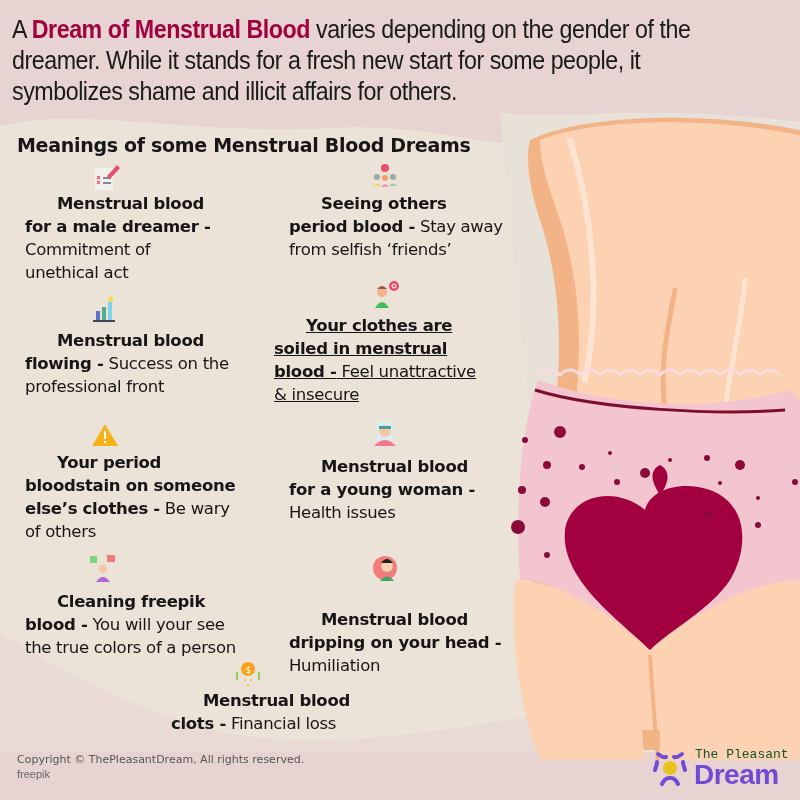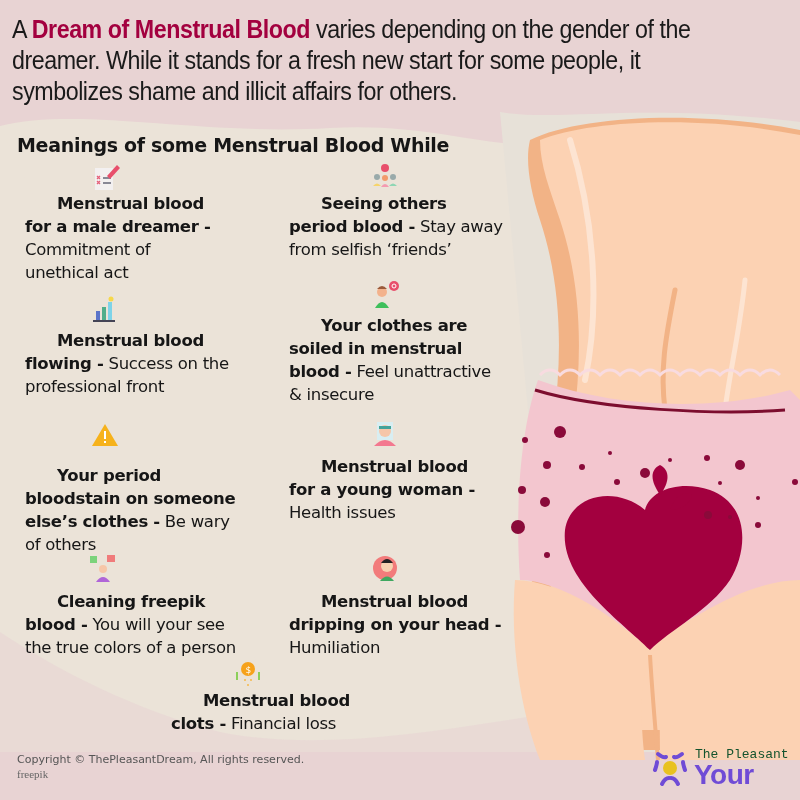--- a/index.html
+++ b/index.html
@@ -6,21 +6,21 @@
   body{width:800px;height:800px;overflow:hidden;background:#e8d3d3;position:relative;font-family:"Liberation Sans","DejaVu Sans",sans-serif;color:#161616;}
   .intro{position:absolute;left:12px;top:14px;width:780px;font-size:25px;line-height:31px;letter-spacing:-0.5px;color:#1a1a1a;font-family:"Liberation Sans",sans-serif;transform:scaleX(0.93);transform-origin:left top;}
   .intro .hl{color:#a3003f;font-weight:bold;}
   .panel{position:absolute;left:0;top:112px;width:800px;height:640px;}
   .panel svg{position:absolute;left:0;top:0;}
   .section-title{position:absolute;left:17px;top:134px;font-size:19px;font-weight:bold;font-family:"DejaVu Sans",sans-serif;letter-spacing:-0.3px;}
   .item{position:absolute;font-family:"DejaVu Sans",sans-serif;font-size:16.5px;line-height:23px;letter-spacing:-0.3px;}
   .item b{font-weight:bold;margin-left:32px;}
   .icon{position:absolute;width:30px;height:30px;}
   .footer-copy{position:absolute;left:17px;top:753px;font-size:11px;color:#555;font-family:"DejaVu Sans",sans-serif;}
-  .footer-src{position:absolute;left:17px;top:768px;font-size:11px;color:#666;font-family:Liberation Serif, serif;}
+  .footer-src{position:absolute;left:17px;top:768px;font-size:11px;color:#666;font-family:Liberation Sans, sans-serif;}
   .logo{position:absolute;left:650px;top:745px;width:145px;height:45px;}
   .logo-small{position:absolute;left:45px;top:2px;font-size:13px;color:#14532d;font-family:Liberation Mono, monospace;}
   .logo-big{position:absolute;left:44px;top:14px;font-size:28px;font-weight:bold;color:#6f4bd6;font-family:"Liberation Sans",sans-serif;letter-spacing:-0.5px;}
 </style>
 </head>
 <body>
 
 <div class="intro"><span>A </span><span class="hl">Dream of Menstrual Blood</span><span> varies depending on the gender of the dreamer. While it stands for a fresh new start for some people, it symbolizes shame and illicit affairs for others.</span></div>
 
 <div class="panel">
@@ -68,21 +68,21 @@
       <circle cx="170" cy="350" r="2"></circle>
       <circle cx="220" cy="373" r="2"></circle>
       <circle cx="295" cy="372" r="3"></circle>
   </g>
 
   <path d="M15,470 C60,470 120,510 150,545 C140,570 140,610 145,650 L40,650 C20,600 10,530 15,470 Z" fill="#fcd2b3"></path>
   <path d="M150,545 C180,510 250,470 300,470 L300,650 L160,650 C160,610 160,575 150,545 Z" fill="#fcd2b3"></path>
   <path d="M150,545 C152,580 155,615 158,650" stroke="#f2b386" stroke-width="4" fill="none"></path>
 </svg>
 
-<div class="section-title">Meanings of some Menstrual Blood While</div>
+<div class="section-title">Meanings of some Menstrual Blood Dreams</div>
 
 <svg class="icon" style="left:91px;top:162px;" viewBox="0 0 30 30">
     <rect x="4" y="6" width="18" height="22" fill="#f3f0f0"></rect>
     <g stroke="#e5607a" stroke-width="1.3">
       <path d="M6,14 l3,3 M9,14 l-3,3 M6,19 l3,3 M9,19 l-3,3"></path>
     </g>
     <g stroke="#667" stroke-width="1.3">
       <path d="M12,16 h8 M12,21 h8"></path>
     </g>
     <path d="M16,14 L26,3 L29,6 L19,17 Z" fill="#e84f6b"></path>
@@ -143,37 +143,37 @@
     <g fill="#f6b84a">
       <circle cx="12" cy="20" r="1"></circle>
       <circle cx="18" cy="20" r="1"></circle>
       <circle cx="15" cy="25" r="1"></circle>
     </g>
   </svg>
 
 <div class="item" style="left:25px;top:192px;width:200px;"><b>Menstrual blood for a male dreamer -</b><span> Commitment of unethical act</span></div>
 <div class="item" style="left:289px;top:192px;width:215px;"><b>Seeing others period blood -</b><span> Stay away from selfish ‘friends’</span></div>
 <div class="item" style="left:25px;top:329px;width:215px;"><b>Menstrual blood flowing -</b><span> Success on the professional front</span></div>
-<div class="item" style="left:289px;top:314px;width:215px;"><b>Your clothes are soiled in menstrual blood -</b><span> Feel unattractive &amp; insecure</span></div>
-<div class="item" style="left:25px;top:464px;width:215px;"><b>Your period bloodstain on someone else’s clothes -</b><span> Be wary of others</span></div>
+<div class="item" style="left:274px;top:314px;width:215px;text-decoration:underline;"><b>Your clothes are soiled in menstrual blood -</b><span> Feel unattractive &amp; insecure</span></div>
+<div class="item" style="left:25px;top:451px;width:215px;"><b>Your period bloodstain on someone else’s clothes -</b><span> Be wary of others</span></div>
 <div class="item" style="left:289px;top:455px;width:200px;"><b>Menstrual blood for a young woman -</b><span> Health issues</span></div>
 <div class="item" style="left:25px;top:590px;width:220px;"><b>Cleaning freepik blood -</b><span> You will your see the true colors of a person</span></div>
-<div class="item" style="left:289px;top:590px;width:220px;"><b>Menstrual blood dripping on your head -</b><span> Humiliation</span></div>
+<div class="item" style="left:289px;top:608px;width:220px;"><b>Menstrual blood dripping on your head -</b><span> Humiliation</span></div>
 <div class="item" style="left:171px;top:689px;width:220px;"><b>Menstrual blood clots -</b><span> Financial loss</span></div>
 
 <div class="footer-copy">Copyright © ThePleasantDream, All rights reserved.</div>
 <div class="footer-src">freepik</div>
 
 <div class="logo">
   <svg width="40" height="40" viewBox="0 0 40 40" style="position:absolute;left:0;top:3px;">
     <circle cx="20" cy="20" r="7" fill="#e8c21f"></circle>
     <g stroke="#6f4bd6" stroke-width="4" fill="none" stroke-linecap="round">
       <path d="M8,6 q5,4 8,3"></path>
         <path d="M32,6 q-5,4 -8,3"></path>
         <path d="M5,22 q2,-6 2,-8"></path>
         <path d="M35,22 q-2,-6 -2,-8"></path>
         <path d="M12,36 q3,-6 7,-6"></path>
         <path d="M28,36 q-3,-6 -7,-6"></path>
     </g>
   </svg>
   <span class="logo-small">The Pleasant</span>
-  <span class="logo-big">Your</span>
+  <span class="logo-big">Dream</span>
 </div>
 
 </body></html>

